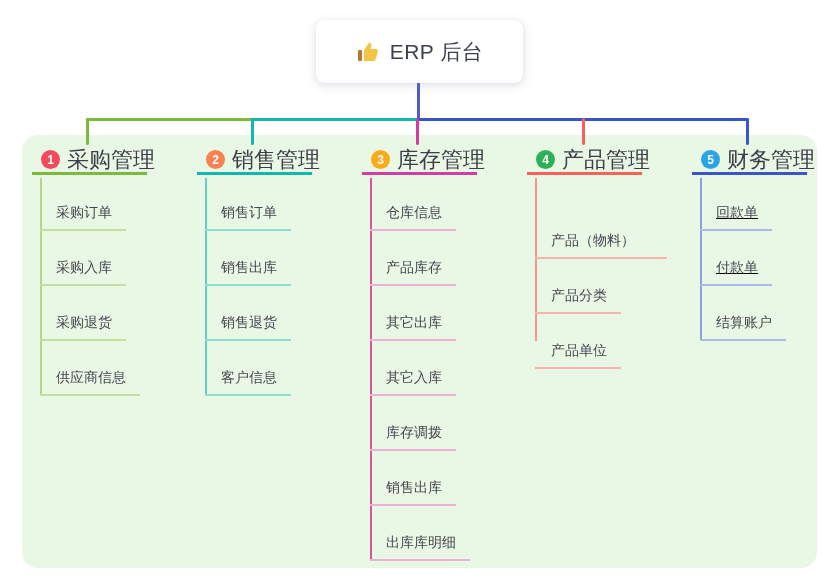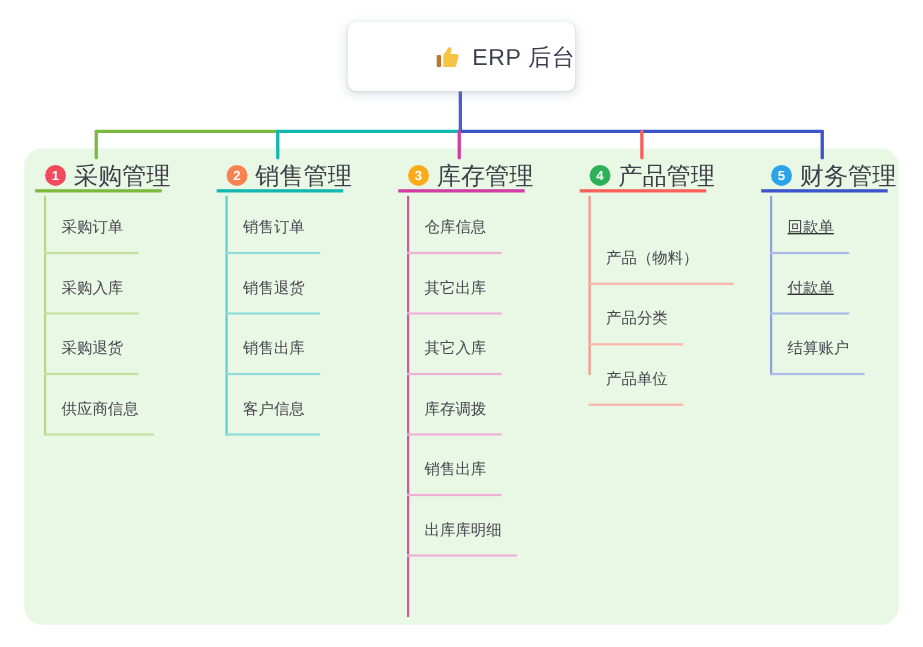--- a/index.html
+++ b/index.html
@@ -4,21 +4,21 @@
 <style>
   html,body{margin:0;padding:0;background:#fff;font-family:"Liberation Sans","DejaVu Sans",sans-serif;}
   .canvas{position:relative;width:839px;height:588px;background:#fff;overflow:hidden;}
 
   
   .panel{position:absolute;left:22px;top:135px;width:795px;height:433px;background:#e9f7e5;border-radius:16px;}
 
   
   .root-card{position:absolute;left:316px;top:20px;width:207px;height:63px;background:#fff;border-radius:8px;
     box-shadow:0 2px 10px rgba(120,130,150,.28),0 0 1px rgba(0,0,0,.10);
-    display:flex;align-items:center;justify-content:flex-end;gap:10px;z-index:3;}
+    display:flex;align-items:center;justify-content:center;gap:10px;z-index:3;}
   .root-title{font-size:21px;color:#3a3f4e;font-weight:500;letter-spacing:.5px;}
   .root-icon{width:24px;height:24px;display:inline-block;}
 
   
   .line{position:absolute;z-index:1;}
   .root-stem{left:417px;top:83px;width:3px;height:36px;background:#4c5ccd;}
   .bus{top:118px;height:3px;border-radius:2px;}
   .bus-green{left:86px;width:167px;background:#7cba3f;}
   .bus-teal{left:251px;width:168px;background:#12b7b0;}
   .bus-blue{left:417px;width:332px;background:#3a55c9;}
@@ -39,21 +39,21 @@
   .branch-title{position:absolute;top:147px;height:28px;width:115px;box-sizing:border-box;
     border-bottom:3px solid var(--c);display:flex;align-items:center;gap:7px;padding-left:9px;z-index:4;}
   .badge{width:19px;height:19px;border-radius:50%;background:var(--badge);color:#fff;
     font-size:12px;font-weight:bold;display:flex;align-items:center;justify-content:center;flex:0 0 19px;}
   .branch-label{font-size:22px;color:#3e3e48;white-space:nowrap;}
 
   .spine{position:absolute;top:178px;width:2px;background:var(--s);z-index:2;}
 
   .child-col{position:absolute;top:205px;z-index:4;}
   .child-row{height:26px;box-sizing:border-box;border-bottom:2px solid var(--l);
-    display:flex;align-items:center;padding:0 0 22px 16px;margin-bottom:29px;}
+    display:flex;align-items:flex-start;padding:0 0 22px 16px;margin-bottom:29px;}
   .child-label{font-size:14px;color:#46464f;white-space:nowrap;line-height:1;}
   .w3{width:72px;text-decoration:underline;} .w4{width:86px;} .w5{width:100px;} .w6{width:132px;margin-top:28px;}
 
   
   .t1{left:32px;}  .s1{left:40px;height:218px;} .c1{left:40px;}
   .t2{left:197px;} .s2{left:205px;height:218px;} .c2{left:205px;}
   .t3{left:362px;} .s3{left:370px;height:383px;} .c3{left:370px;}
   .t4{left:527px;} .s4{left:535px;height:163px;} .c4{left:535px;}
   .t5{left:692px;} .s5{left:700px;height:163px;} .c5{left:700px;}
 </style>
@@ -107,38 +107,41 @@
   <div class="branch-title b2 t2">
     <span class="badge">2</span>
     <span class="branch-label">销售管理</span>
   </div>
   <div class="spine b2 s2"></div>
   <div class="child-col b2 c2">
     <div class="child-row w4">
         <span class="child-label">销售订单</span>
       </div>
     <div class="child-row w4">
-        <span class="child-label">销售退货</span>
+        <span class="child-label">销售出库</span>
       </div>
     <div class="child-row w4">
-        <span class="child-label">销售出库</span>
+        <span class="child-label">销售退货</span>
       </div>
     <div class="child-row w4">
         <span class="child-label">客户信息</span>
       </div>
   </div>
 
   <div class="branch-title b3 t3">
     <span class="badge">3</span>
     <span class="branch-label">库存管理</span>
   </div>
   <div class="spine b3 s3"></div>
   <div class="child-col b3 c3">
     <div class="child-row w4">
         <span class="child-label">仓库信息</span>
+      </div>
+    <div class="child-row w4">
+        <span class="child-label">产品库存</span>
       </div>
     <div class="child-row w4">
         <span class="child-label">其它出库</span>
       </div>
     <div class="child-row w4">
         <span class="child-label">其它入库</span>
       </div>
     <div class="child-row w4">
         <span class="child-label">库存调拨</span>
       </div>

